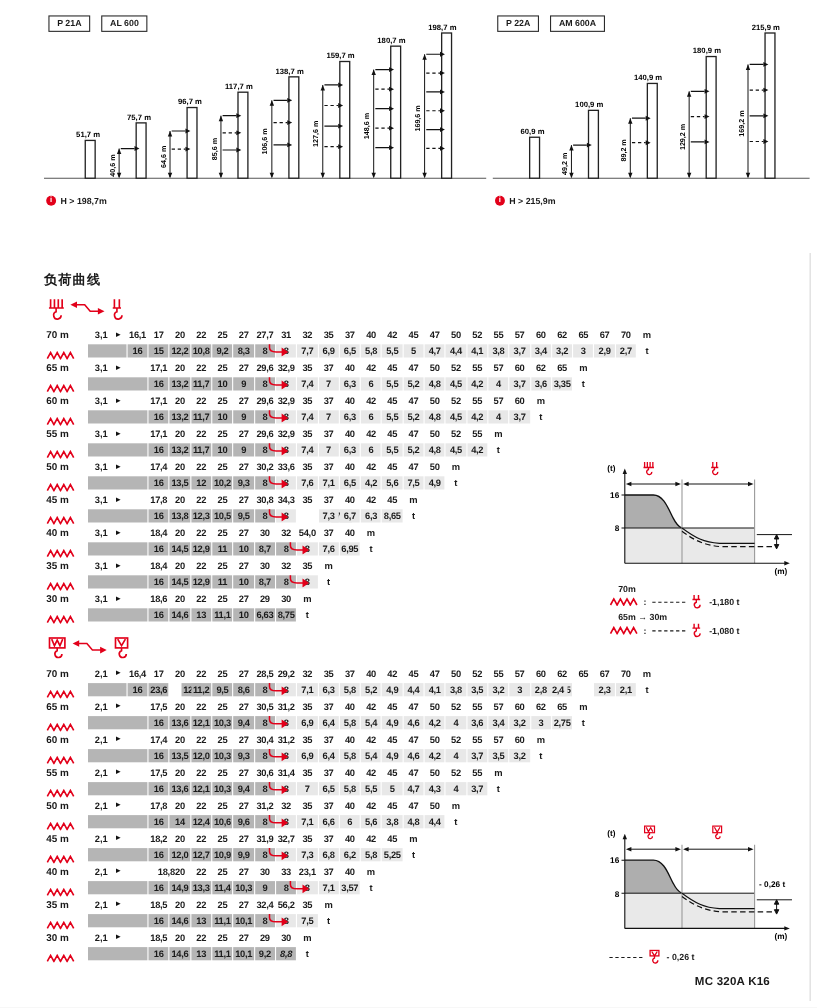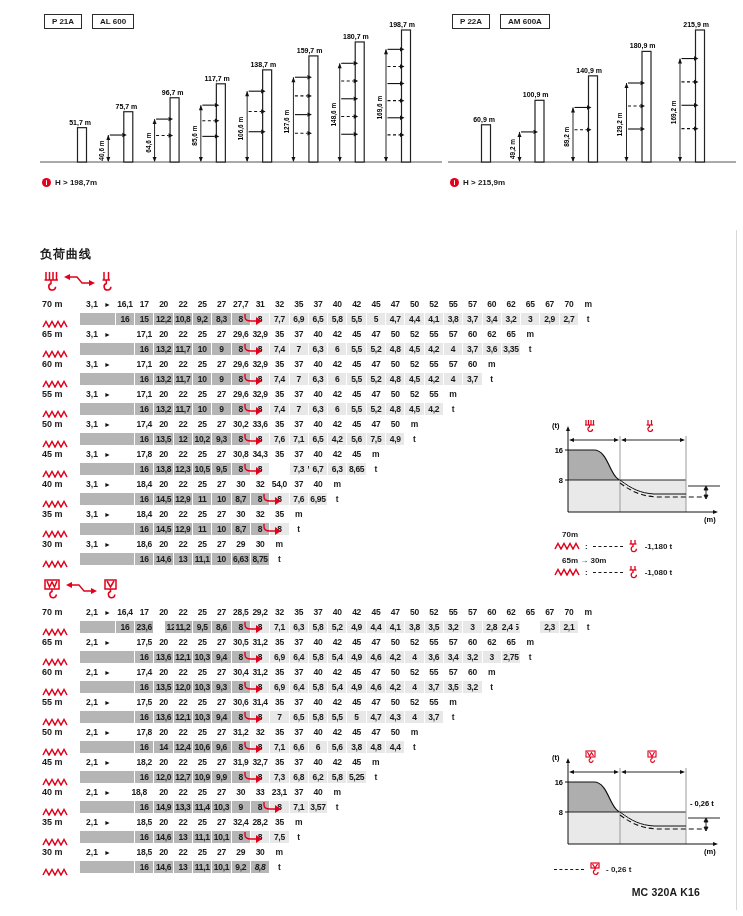--- a/index.html
+++ b/index.html
@@ -1036,21 +1036,21 @@
               <polygon points="14,4 20,8 14,12" fill="#e2001a"></polygon>
             </svg></div>
           <div class="zz"><svg width="28" height="8" viewBox="0 0 28 8">
               <polyline points="1,7 4,1.5 7,7 10,1.5 13,7 16,1.5 19,7 22,1.5 25,7" fill="none" stroke="#e2001a" stroke-width="1.5"></polyline>
             </svg></div>
         </div>
         <div class="trow" style="top: 180px;">
           <div class="jib">40 m</div>
           <div class="minr">2,1</div>
           <div class="ptr">►</div>
-          <div class="cell rad" style="left: 90px; width: 18.4px;">18,8</div>
+          <div class="cell rad" style="left: 102px; width: 18.4px;">18,8</div>
           <div class="cell rad" style="left: 114.4px; width: 18.4px;">20</div>
           <div class="cell rad" style="left: 133.7px; width: 18.4px;">22</div>
           <div class="cell rad" style="left: 153px; width: 18.4px;">25</div>
           <div class="cell rad" style="left: 172.3px; width: 18.4px;">27</div>
           <div class="cell rad" style="left: 191.6px; width: 18.4px;">30</div>
           <div class="cell rad" style="left: 210.9px; width: 18.4px;">33</div>
           <div class="cell rad" style="left: 230.2px; width: 18.4px;">23,1</div>
           <div class="cell rad" style="left: 249.5px; width: 18.4px;">37</div>
           <div class="cell rad" style="left: 268.8px; width: 18.4px;">40</div>
           <div class="unit" style="left: 288.1px; width: 18.4px; top: 0px;">m</div>
@@ -1077,21 +1077,21 @@
         <div class="trow" style="top: 210px;">
           <div class="jib">35 m</div>
           <div class="minr">2,1</div>
           <div class="ptr">►</div>
           <div class="cell rad" style="left: 95.1px; width: 18.4px;">18,5</div>
           <div class="cell rad" style="left: 114.4px; width: 18.4px;">20</div>
           <div class="cell rad" style="left: 133.7px; width: 18.4px;">22</div>
           <div class="cell rad" style="left: 153px; width: 18.4px;">25</div>
           <div class="cell rad" style="left: 172.3px; width: 18.4px;">27</div>
           <div class="cell rad" style="left: 191.6px; width: 18.4px;">32,4</div>
-          <div class="cell rad" style="left: 210.9px; width: 18.4px;">28,2</div>
+          <div class="cell rad" style="left: 210.9px; width: 18.4px;">56,2</div>
           <div class="cell rad" style="left: 230.2px; width: 18.4px;">35</div>
           <div class="unit" style="left: 249.5px; width: 18.4px; top: 0px;">m</div>
           <div class="lead" style="left: 40px; width: 54.1px;"></div>
           <div class="cell load dark" style="left: 95.1px; width: 18.4px;">16</div>
           <div class="cell load dark" style="left: 114.4px; width: 18.4px;">14,6</div>
           <div class="cell load dark" style="left: 133.7px; width: 18.4px;">13</div>
           <div class="cell load dark" style="left: 153px; width: 18.4px;">11,1</div>
           <div class="cell load dark" style="left: 172.3px; width: 18.4px;">10,1</div>
           <div class="cell load dark" style="left: 191.6px; width: 18.4px;">8</div>
           <div class="cell load light" style="left: 210.9px; width: 18.4px;">8</div>

